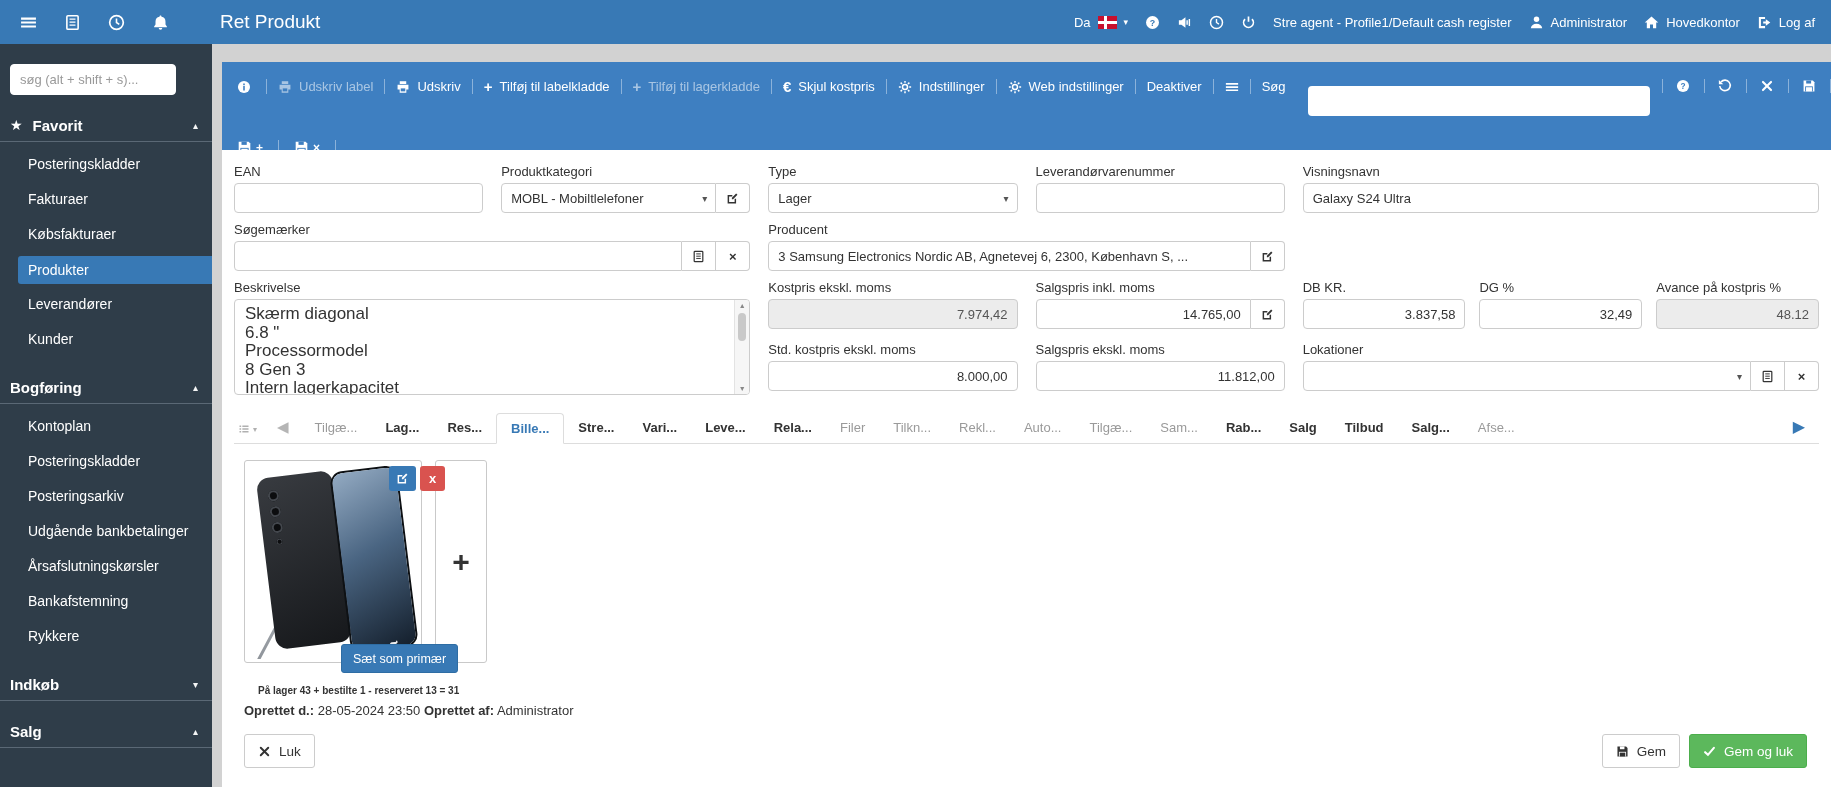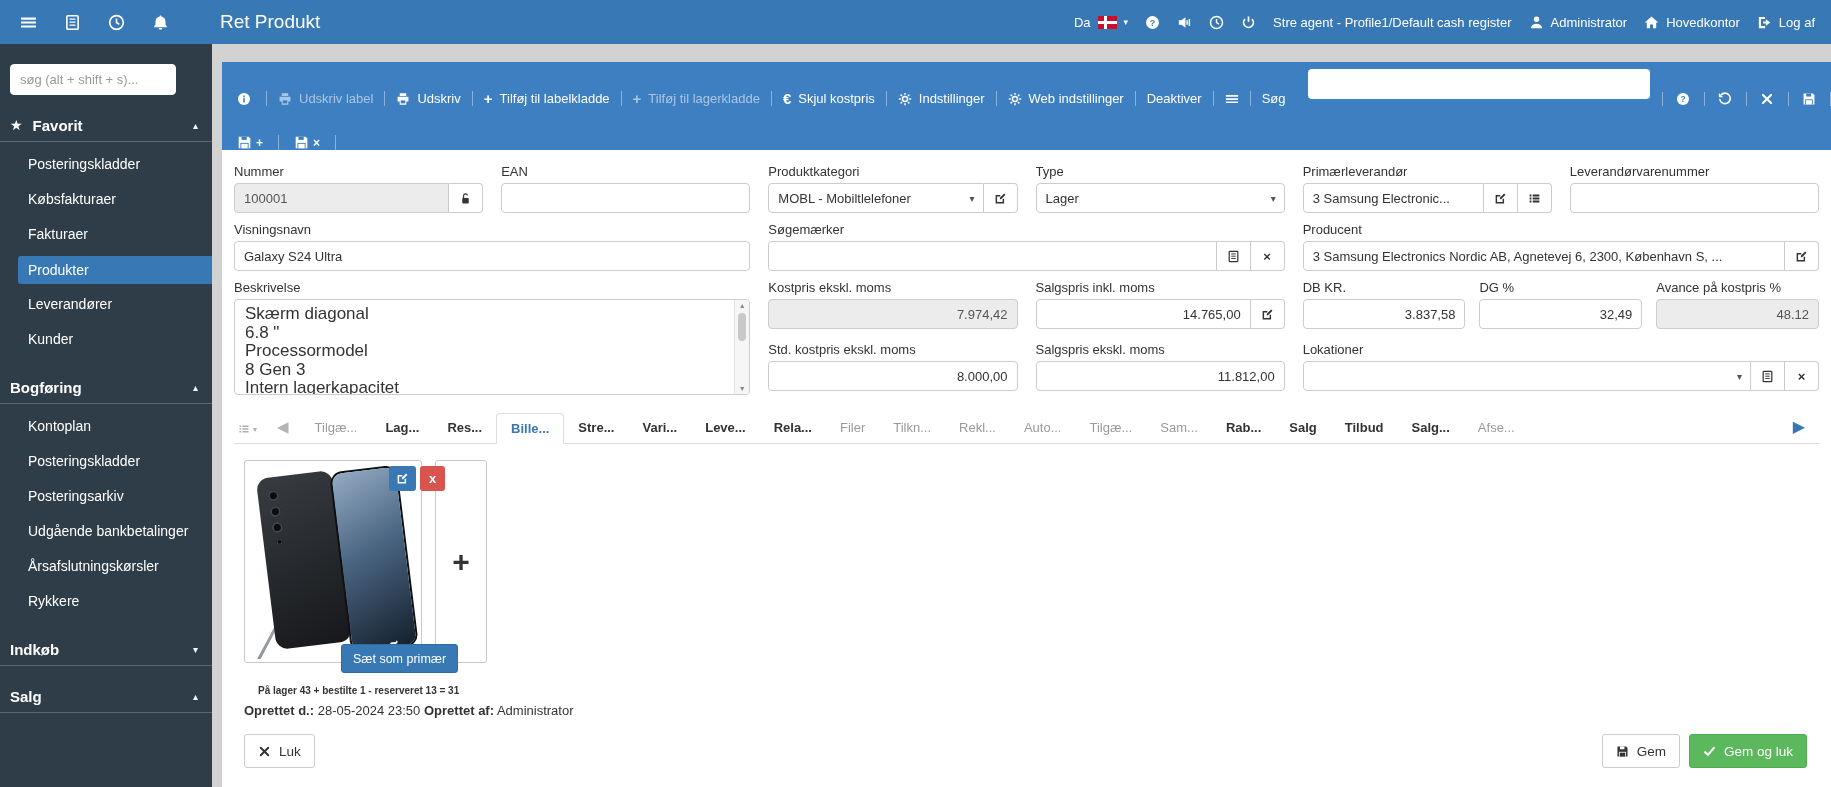--- a/index.html
+++ b/index.html
@@ -36,21 +36,21 @@
   .sb-div{border-bottom:1px solid #5a6875;margin:4px 0 5px;}
   .sb-item{height:35px;line-height:35px;padding-left:28px;cursor:pointer;white-space:nowrap;}
   .sb-item.active{background:#3879b5;height:28px;line-height:28px;margin:4px 0 3px 18px;
                   padding-left:10px;border-radius:3px 0 0 3px;}
 
   
   #main{position:absolute;left:212px;top:44px;right:0;bottom:0;background:#d2d2d2;}
 
   
   #toolbar{position:absolute;left:10px;top:18px;right:0;height:88px;background:#3e7fc1;color:#fff;--hole:#3e7fc1;}
-  .tb-row{height:44px;display:flex;align-items:flex-end;}
+  .tb-row{height:44px;display:flex;align-items:flex-start;margin-top:17px;}
   .tb-btn{display:flex;align-items:center;gap:7px;padding:0 11px;font-size:13px;cursor:pointer;
           white-space:nowrap;border-left:1px solid rgba(255,255,255,.4);}
   .tb-btn:first-child{border-left:none;width:44px;box-sizing:border-box;justify-content:center;padding:0;}
   .tb-btn.disabled{color:rgba(255,255,255,.55);cursor:default;}
   .tb-btn .ic{font-size:14px;}
   .tb-txtic{font-size:15px;font-weight:bold;line-height:1;}
   #tb-btns{display:flex;align-items:stretch;}
   #tb-search-input{align-self:center;height:30px;flex:1 1 330px;max-width:352px;min-width:140px;
                    border:none;border-radius:4px;margin:0 12px;padding:0 9px;font-size:13px;font-family:inherit;}
   .tb-iconbtn{width:42px;display:flex;align-items:center;justify-content:center;font-size:14px;
@@ -240,37 +240,38 @@
   <input id="sb-search" placeholder="søg (alt + shift + s)..." style="">
   <div id="sb-sections">
       <div class="sb-section">
         <div class="sb-head">
           <span class="star">★</span>
           <span>Favorit</span>
           <span class="sb-caret">▴</span>
         </div>
         <div class="sb-div"></div>
         <div class="sb-item">Posteringskladder</div>
+        <div class="sb-item">Fakturaer</div>
         <div class="sb-item">Købsfakturaer</div>
-        <div class="sb-item">Fakturaer</div>
         <div class="sb-item active">Produkter</div>
         <div class="sb-item">Leverandører</div>
         <div class="sb-item">Kunder</div>
       </div>
       <div class="sb-section">
         <div class="sb-head">
           <span>Bogføring</span>
           <span class="sb-caret">▴</span>
         </div>
         <div class="sb-div"></div>
         <div class="sb-item">Kontoplan</div>
         <div class="sb-item">Posteringskladder</div>
         <div class="sb-item">Posteringsarkiv</div>
         <div class="sb-item">Udgående bankbetalinger</div>
         <div class="sb-item">Årsafslutningskørsler</div>
+        <div class="sb-item">Bankafstemning</div>
         <div class="sb-item">Rykkere</div>
       </div>
       <div class="sb-section">
         <div class="sb-head">
           <span>Indkøb</span>
           <span class="sb-caret">▾</span>
         </div>
         <div class="sb-div"></div>
       </div>
       <div class="sb-section">
@@ -417,34 +418,20 @@
             </svg>
           </span>
         <span class="tb2-glyph">×</span>
       </div>
     </div>
   </div>
 
   <div id="panel">
     <div id="fgrid">
 
-      <div class="field">
-        <div class="lbl">Nummer</div>
-        <div class="ctrl grp">
-          <input class="inp dis" disabled="" value="100001" style="">
-          <span class="abtn">
-              <span class="ic">
-                <svg viewBox="0 0 16 16">
-                  <path fill="none" stroke="currentColor" stroke-width="1.5" d="M5.6 7.4V4.9a2.5 2.5 0 0 1 4.9-.7"></path>
-                  <rect x="4" y="7.4" width="8" height="6.6" rx="1" fill="currentColor"></rect>
-                </svg>
-              </span>
-            </span>
-        </div>
-      </div>
       <div class="field">
         <div class="lbl">EAN</div>
         <div class="ctrl">
             <input class="inp" value="" style="">
           </div>
       </div>
       <div class="field">
         <div class="lbl">Produktkategori</div>
         <div class="ctrl grp">
           <div class="inp sel">
@@ -461,41 +448,20 @@
             </span>
         </div>
       </div>
       <div class="field">
         <div class="lbl">Type</div>
         <div class="ctrl">
           <div class="inp sel">
             <span class="val">Lager</span>
             <span class="caret">▾</span>
           </div>
-        </div>
-      </div>
-      <div class="field">
-        <div class="lbl">Primærleverandør</div>
-        <div class="ctrl grp">
-          <input class="inp" value="3 Samsung Electronic..." style="">
-          <span class="abtn">
-              <span class="ic">
-                <svg viewBox="0 0 16 16">
-                  <path fill="currentColor" d="M2 3.6h5.8v1.8H3.8v6.8h6.8V8.2h1.8V14H2z"></path>
-                  <path fill="currentColor" d="M7.2 7.2l5.3-5.3 1.6 1.6-5.3 5.3H7.2z"></path>
-                </svg>
-              </span>
-            </span>
-          <span class="abtn">
-              <span class="ic">
-                <svg viewBox="0 0 16 16">
-                  <path fill="currentColor" d="M2 3.2h2.2v2.2H2zM5.8 3.2H14v2.2H5.8zM2 6.9h2.2v2.2H2zM5.8 6.9H14v2.2H5.8zM2 10.6h2.2v2.2H2zM5.8 10.6H14v2.2H5.8z"></path>
-                </svg>
-              </span>
-            </span>
         </div>
       </div>
       <div class="field">
         <div class="lbl">Leverandørvarenummer</div>
         <div class="ctrl">
             <input class="inp" value="" style="">
           </div>
       </div>
 
       <div class="field span2">

